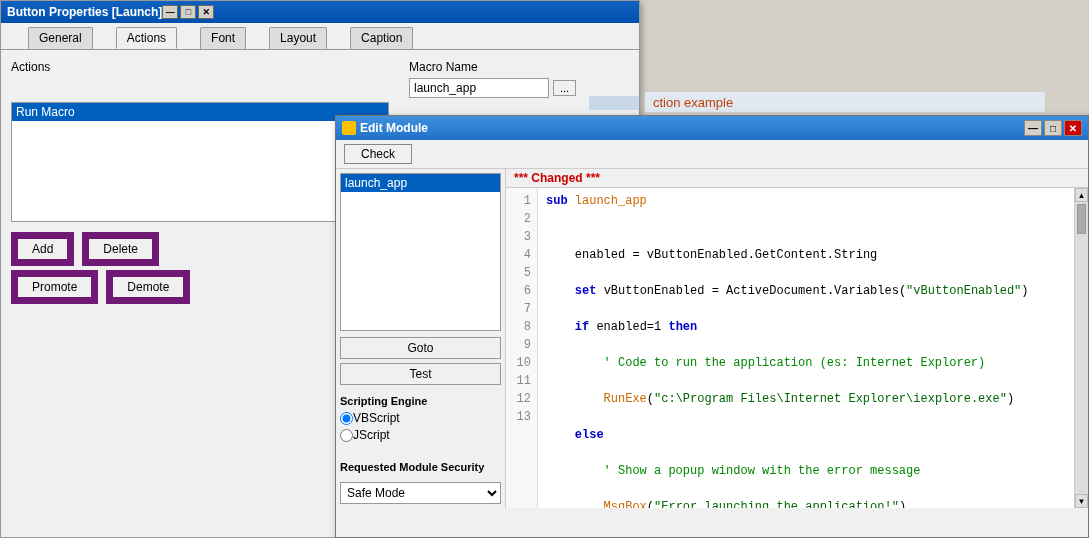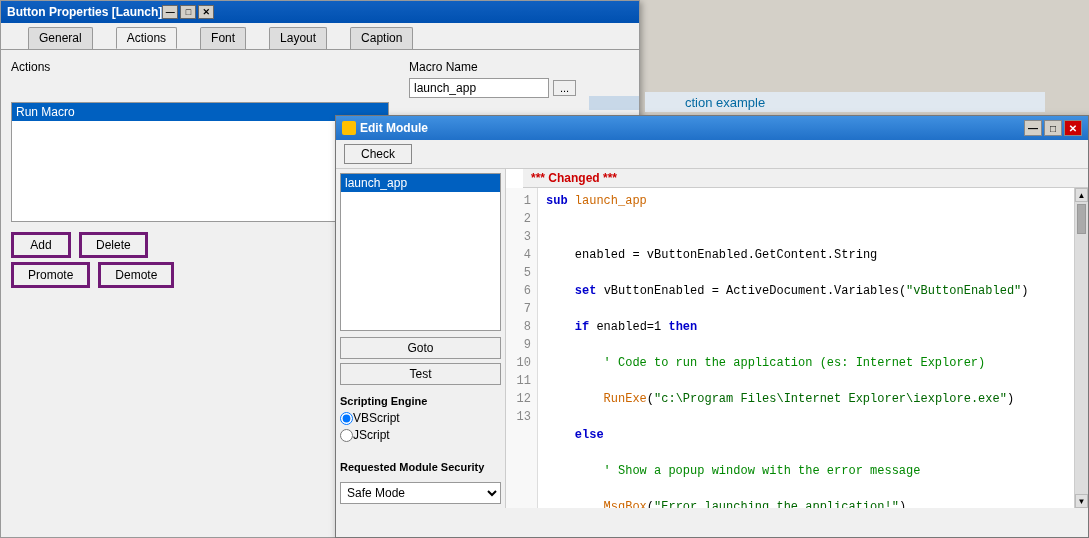--- a/index.html
+++ b/index.html
@@ -97,21 +97,21 @@
       color: white;
     }
     .btn-row {
       display: flex;
       gap: 8px;
       margin-bottom: 4px;
     }
     .win-btn {
       padding: 3px 14px;
       background: #f0f0f0;
-      border: 3px solid #701a75;
+      border: 7px solid #701a75;
       cursor: pointer;
       font-size: 12px;
       min-width: 60px;
     }
     .win-btn:disabled {
       color: #aaa;
     }
     .macro-name-input {
       width: 140px;
       border: 1px solid #999;
@@ -280,21 +280,20 @@
       flex-direction: column;
       background: white;
     }
     .changed-bar {
       background: #f0f0f0;
       padding: 2px 8px;
       font-size: 12px;
       font-weight: bold;
       color: #cc0000;
       border-bottom: 1px solid #ccc;
-      margin-left: 17px;
     }
     .code-area {
       flex: 1;
       display: flex;
       overflow: hidden;
     }
     .line-numbers {
       background: #f8f8f8;
       border-right: 1px solid #ddd;
       padding: 4px 6px;
@@ -389,21 +388,21 @@
         <input class="macro-name-input" type="text" value="launch_app" style="">
         <button class="browse-btn">...</button>
       </div>
     </div>
   </div>
 
   <div style="position:absolute;top:95px;right:0;width:50px;height:14px;background:#c8d8e8;"></div>
 </div>
 
 <div style="position:absolute;top:92px;left:645px;background:#e0e8f0;width:400px;height:20px;display:flex;align-items:center;padding-left:8px;">
-  <span style="font-size:13px;color:#0369a1;margin-left:32px;">ction example</span>
+  <span style="font-size:13px;color:#c2410c;">ction example</span>
 </div>
 
 <div class="edit-module-window">
   <div class="edit-title-bar">
     <span class="edit-title-icon"></span>
     <span style="flex:1;">Edit Module</span>
     <div class="edit-title-controls">
       <div class="edit-title-btn">—</div>
       <div class="edit-title-btn">□</div>
       <div class="edit-title-btn close">✕</div>

